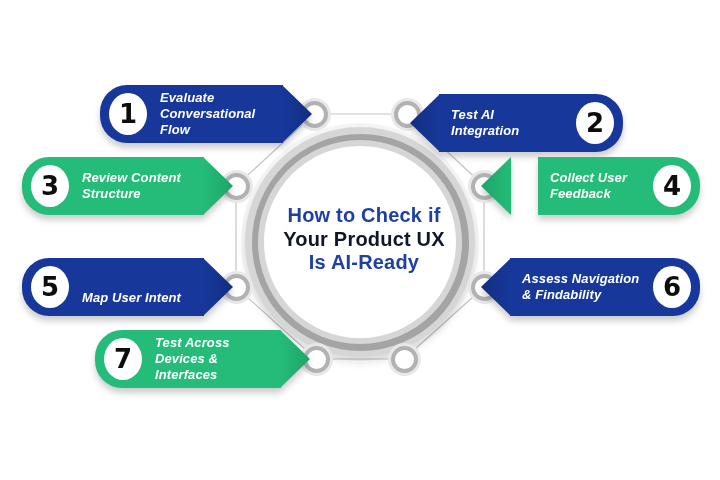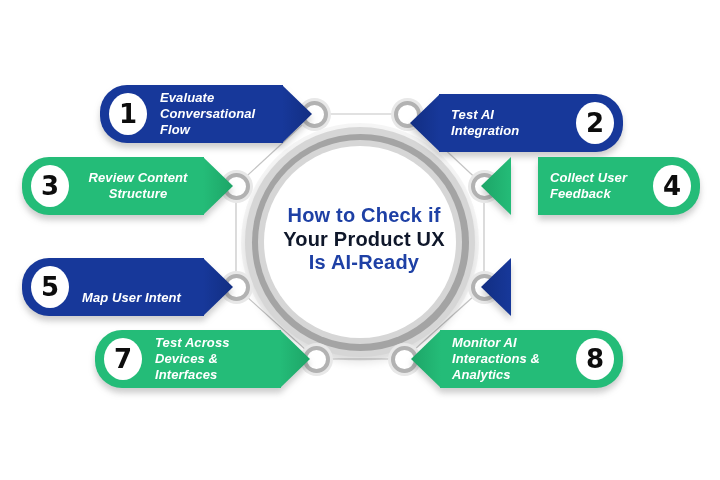--- a/index.html
+++ b/index.html
@@ -49,21 +49,21 @@
   .b1{left:100px;top:85px;width:212px;}
   .b2{left:410px;top:85px;width:213px;margin-top:9px;}
   .b3{left:22px;top:157px;width:211px;}
   .b4{left:481px;top:157px;width:219px;gap:28px;}
   .b5{left:22px;top:258px;width:211px;}
   .b6{left:481px;top:258px;width:219px;}
   .b7{left:95px;top:330px;width:215px;}
   .b8{left:411px;top:330px;width:212px;}
   
   .b1 .label{max-width:152px;}
-  .b3 .label{max-width:112px;text-align:center;}
+  .b3 .label{max-width:112px;}
   .b5 .label{max-width:140px;margin-top:21px;}
   .b6 .label{max-width:132px;}
   .b7 .label{max-width:146px;}
   .b8 .label{max-width:152px;}
   
   .n1{left:300.5px;top:100.5px;} .n2{left:393.5px;top:100.5px;}
   .n3{left:222.5px;top:172.5px;} .n4{left:470.5px;top:172.5px;}
   .n5{left:222.5px;top:273.5px;} .n6{left:470.5px;top:273.5px;}
   .n7{left:302.5px;top:345.5px;} .n8{left:390.5px;top:345.5px;}
 </style>
@@ -140,31 +140,28 @@
   <div class="banner b5 blue side-left">
     <div class="body">
       <div class="num">5</div>
       <div class="label">Map User Intent</div>
     </div>
     <div class="chev"></div>
   </div>
 
   <div class="banner b6 blue side-right">
     <div class="chev"></div>
+    <div class="body">
+      <div class="label">Assess Navigation &amp; Findability</div>
+      <div class="num">6</div>
+    </div>
   </div>
 
   <div class="banner b7 green side-left">
     <div class="body">
       <div class="num">7</div>
       <div class="label">Test Across Devices &amp; Interfaces</div>
     </div>
     <div class="chev"></div>
   </div>
 
-  <div class="banner b8 green side-right">
-    <div class="chev"></div>
-    <div class="body">
-      <div class="label">Monitor AI Interactions &amp; Analytics</div>
-      <div class="num">8</div>
-    </div>
-  </div>
 
 </div>
 
 </body></html>

